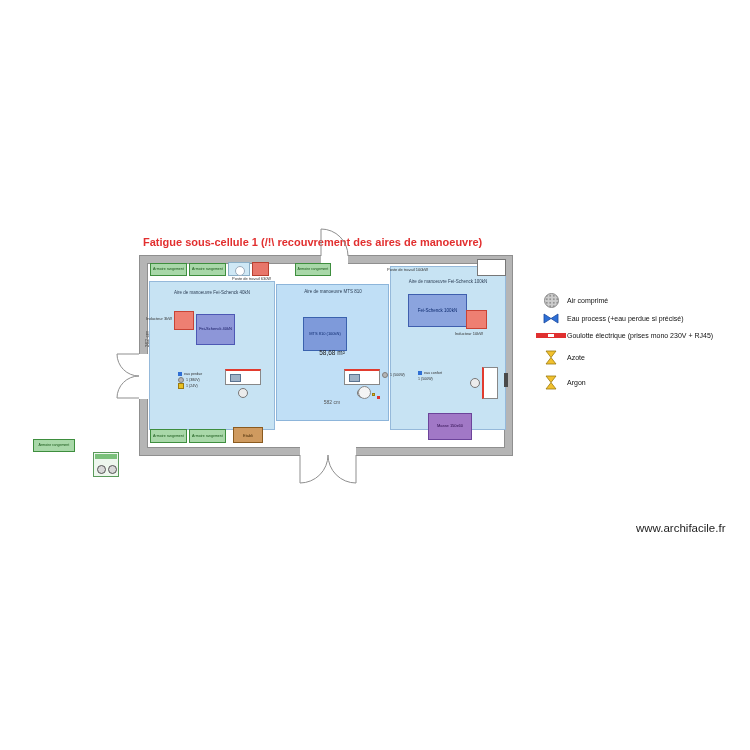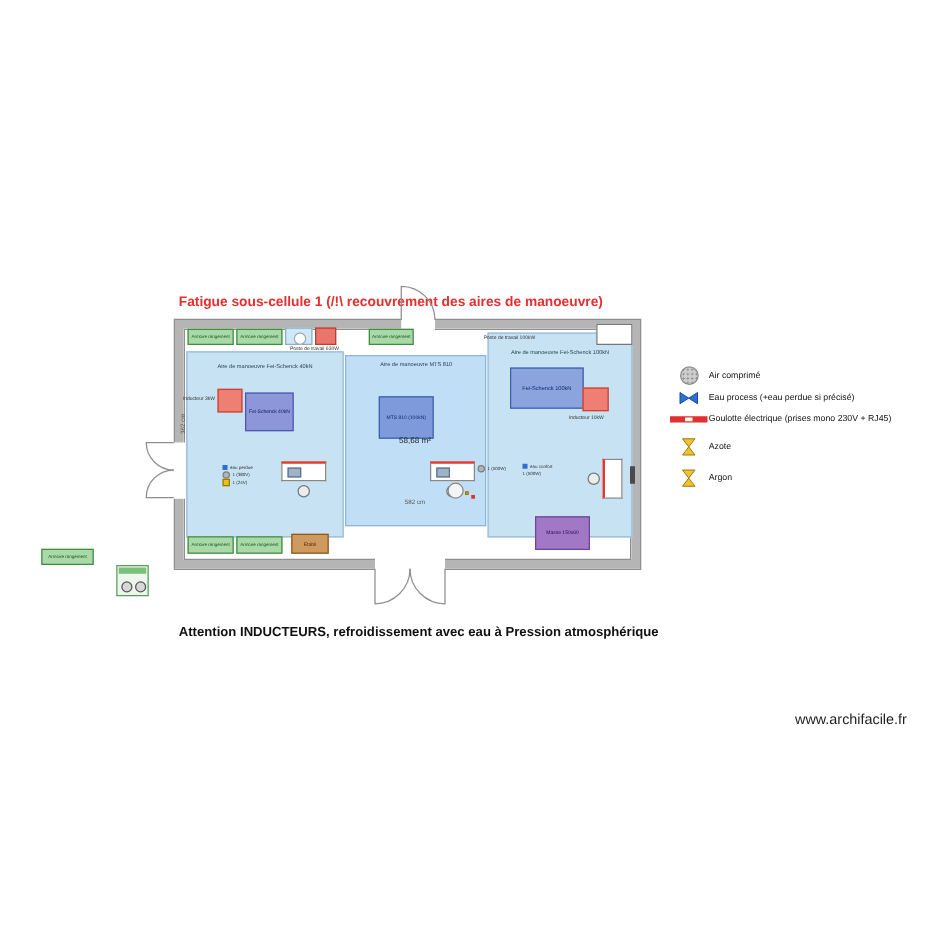--- a/index.html
+++ b/index.html
@@ -2,21 +2,21 @@
 <html><head>
 <meta charset="utf-8">
 <style>
   html,body{margin:0;padding:0;background:#fff;}
   #canvas{position:relative;width:750px;height:750px;background:#fff;
           font-family:"Liberation Sans",sans-serif;overflow:hidden;}
   .abs{position:absolute;box-sizing:border-box;}
   
   .title{font-size:11px;font-weight:bold;color:#e22f2f;white-space:nowrap;}
   .footnote{font-size:10.5px;font-weight:bold;color:#111;white-space:nowrap;}
-  .watermark{font-size:11.5px;color:#1d1d1d;white-space:nowrap;margin-top:48px;}
+  .watermark{font-size:11.5px;color:#1d1d1d;white-space:nowrap;}
   
   .wall{border:7px solid #b5b5b5;box-shadow:inset 0 0 0 1px #8f8f8f,0 0 0 1px #8f8f8f;background:#fff;}
   .gap{background:#fff;}
   
   .area{background:#c7e3f3;border:1px solid #95b9da;}
   .area-mid{background:#c0dff6;border:1px solid #8db5da;}
   .arealbl{font-size:4.5px;color:#2c3e55;text-align:center;}
   
   .cab{background:#a9d8a9;border:1px solid #3e8e3e;color:#155515;font-size:3.6px;
        display:flex;align-items:center;justify-content:center;text-align:center;line-height:1.15;overflow:hidden;}
@@ -209,16 +209,15 @@
   <div class="abs lrow" style="left:535px;top:375px;">
     <span class="lico">
       <svg width="12" height="15">
         <path d="M1,1 L11,1 L6,7.5 Z" fill="#f2c12e" stroke="#9a7a10" stroke-width="0.8"></path>
         <path d="M1,14 L11,14 L6,7.5 Z" fill="#f2c12e" stroke="#9a7a10" stroke-width="0.8"></path>
       </svg>
     </span>
     <span class="llbl">Argon</span>
   </div>
 
-  <div class="abs footnote" style="left:143px;top:500px;">Attention INDUCTEURS, refroidissement avec eau à Pression atmosphérique</div>
   <div class="abs watermark" style="left:636px;top:522px;">www.archifacile.fr</div>
 
 </div>
 
 </body></html>

